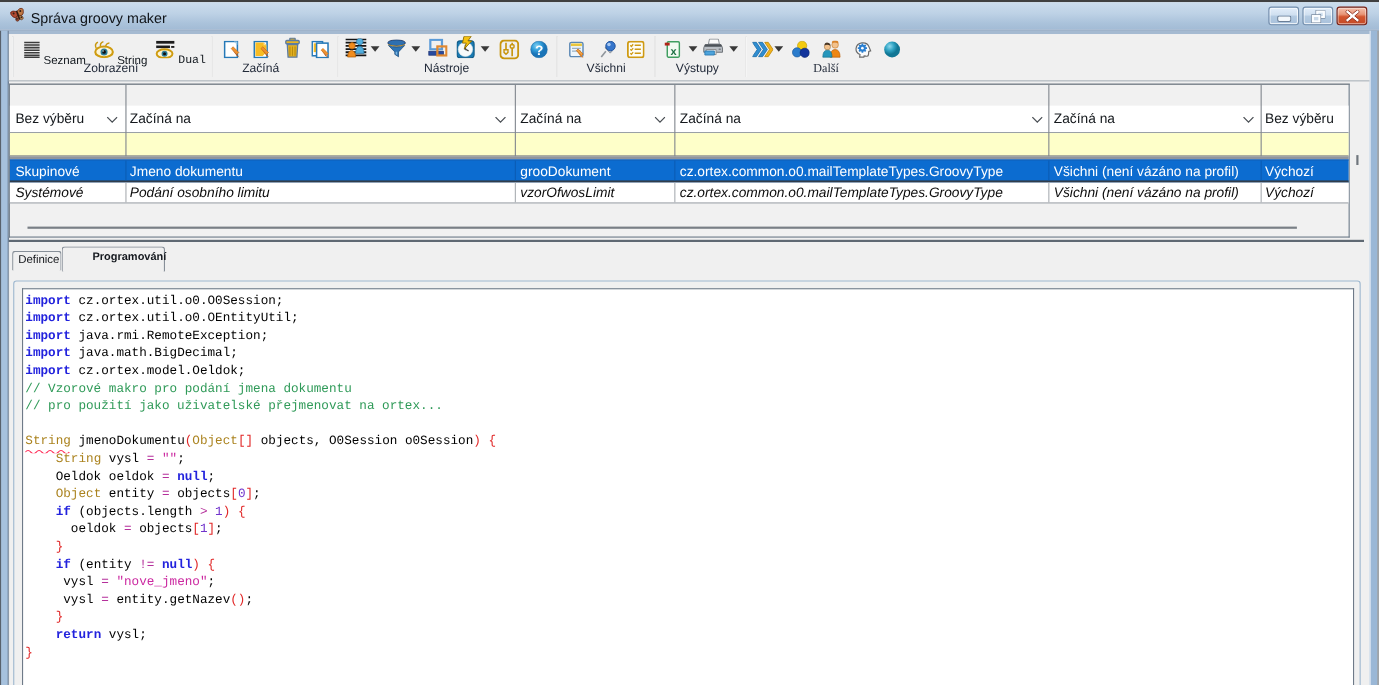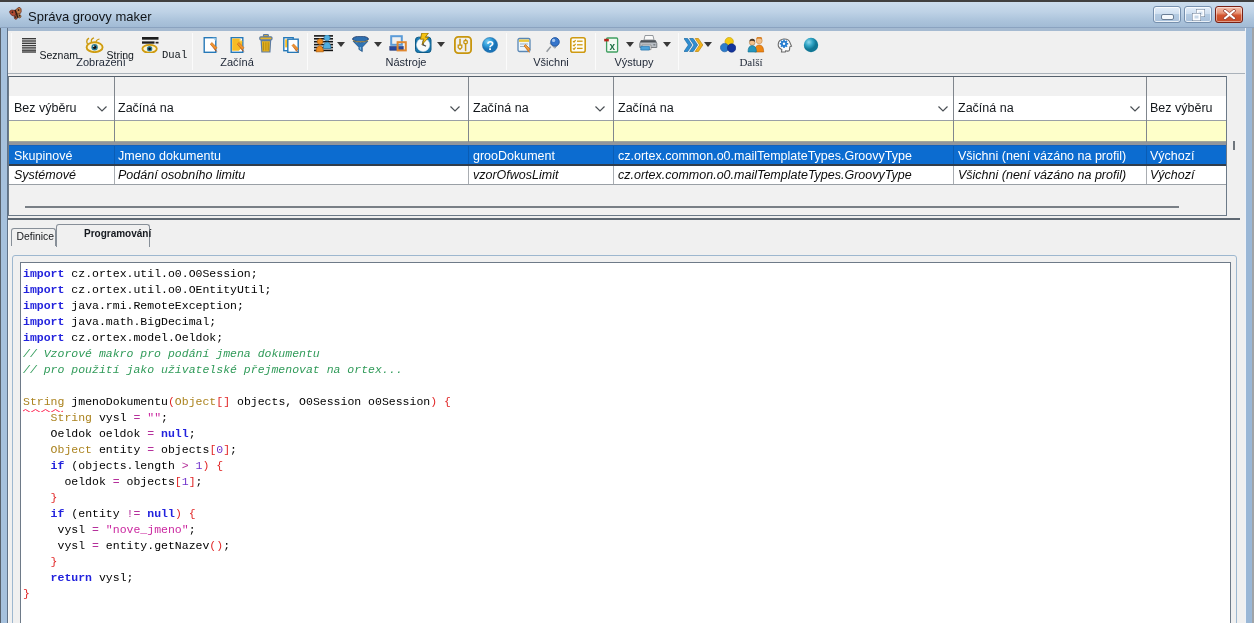--- a/index.html
+++ b/index.html
@@ -41,21 +41,21 @@
 #panline { left:8px; top:218px; width:1232px; height:2px; background:#5f6973; }
 .tab { position:absolute; background:#f0f0f0; border:1px solid #878f98; border-bottom:none; border-radius:3px 3px 0 0; }
 #bluebox { left:12px; top:255px; width:1225px; height:380px; border:1px solid #9db7cf; border-radius:3px; }
 #codebox { left:20px; top:262px; width:1211px; height:361px; background:#fff; border:1px solid #6e7a88; border-bottom:none; }
 #code { position:absolute; left:23px; top:265.5px; font-family:"Liberation Mono", monospace; font-size:11.5px; line-height:16px; color:#000; }
 #code .k { color:#2222dd; font-weight:bold; }
 #code .t { color:#ab831f; }
 #code .s { color:#cb28a0; }
 #code .n { color:#7133cc; }
 #code .o { color:#b5309b; }
-#code .c { color:#2f9a58; font-style:italic; }
+#code .c { color:#2f9a58; }
 #code .r { color:#e12727; }
 
 </style></head>
 <body>
 <div class="a" id="topline"></div>
 <div class="a" id="titlebar"></div>
 <div class="a" id="lborder"></div>
 <div class="a" id="rborder"></div>
 <div class="tx" id="titletext">Správa groovy maker</div>
 <svg class="a" style="left:9px; top:7px;" width="15" height="15">

